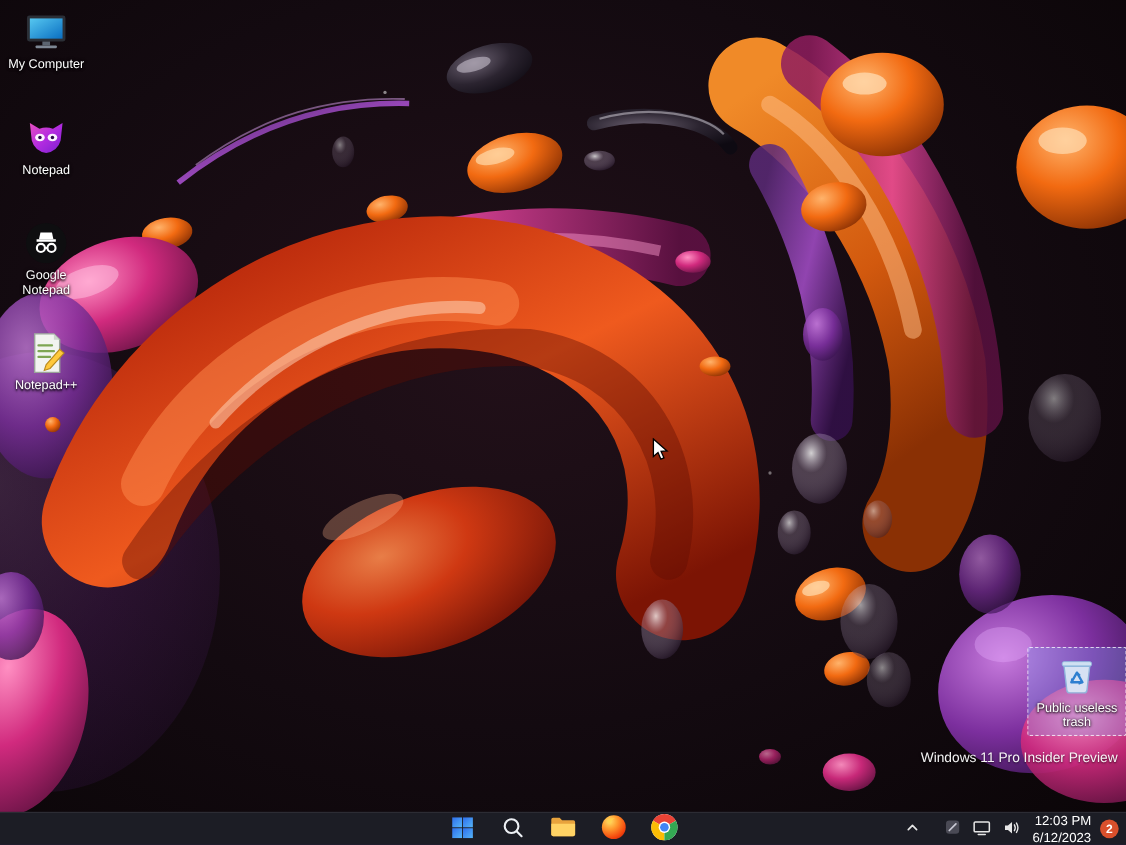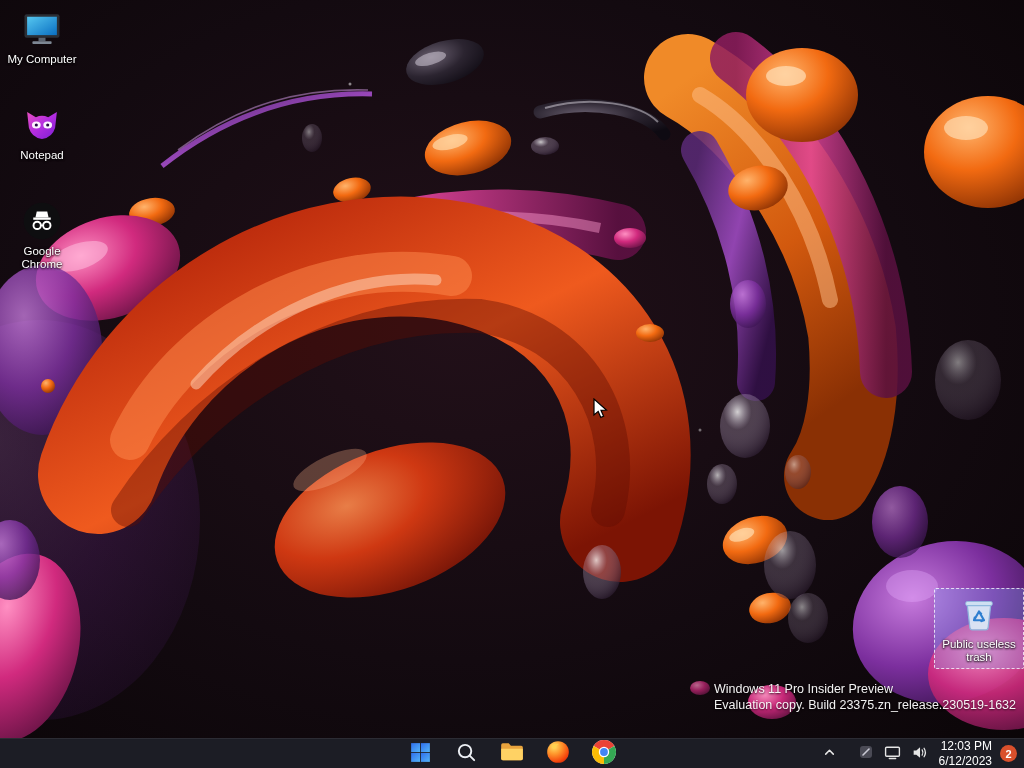--- a/index.html
+++ b/index.html
@@ -229,39 +229,53 @@
     <div class="ico">
       <svg viewBox="0 0 48 48" width="42" height="42">
         <circle cx="24" cy="24" r="21" fill="#0e0e10"></circle>
         <rect x="14" y="20" width="20" height="2.6" fill="#fff"></rect>
         <path d="M18 13 h12 l1.5 7 h-15 z" fill="#fff"></path>
         <circle cx="18.5" cy="29" r="4.2" fill="none" stroke="#fff" stroke-width="2.2"></circle>
         <circle cx="29.5" cy="29" r="4.2" fill="none" stroke="#fff" stroke-width="2.2"></circle>
         <path d="M22.7 29 h2.6" stroke="#fff" stroke-width="2"></path>
       </svg>
     </div>
-    <div class="lbl">Google Chrome</div>
-  </div>
-
+    <div class="lbl">Google Notepad</div>
+  </div>
+
+  <div class="desk-icon" style="left:2px;top:300px">
+    <div class="ico">
+      <svg viewBox="0 0 48 48" width="42" height="42">
+        <path d="M12 4 h20 l6 6 v34 h-26 z" fill="#f2f4f0" stroke="#9aa49a" stroke-width="1.5"></path>
+        <path d="M32 4 l6 6 h-6 z" fill="#cdd6cc"></path>
+        <g stroke="#7ea653" stroke-width="2.4" stroke-linecap="round">
+          <line x1="16" y1="16" x2="30" y2="16"></line>
+            <line x1="16" y1="22" x2="32" y2="22"></line>
+            <line x1="16" y1="28" x2="28" y2="28"></line>
+        </g>
+        <path d="M24 36 L38 20 l4.5 4 L28 40 l-6 2 z" fill="#ffc93c" stroke="#b98a1d" stroke-width="1.2"></path>
+      </svg>
+    </div>
+    <div class="lbl">Notepad++</div>
+  </div>
 
   <div class="desk-icon trash">
     <div class="ico">
       <svg viewBox="0 0 48 48" width="40" height="40">
         <rect x="8" y="9" width="32" height="5" rx="2" fill="#cfe0f2" stroke="#8fb8dd"></rect>
         <path d="M10 14 h28 l-3 26 q-0.3 3 -3 3 h-16 q-2.7 0 -3 -3 z" fill="#dbe9f7" stroke="#8fb8dd" stroke-width="1.5" opacity="0.95"></path>
         <path d="M24 21 l6 10.5 h-12 z" fill="none" stroke="#2f7fd0" stroke-width="2.6" stroke-linejoin="round"></path>
         <path d="M24 21 l3 2.5 M30 31.5 l-3.5 1.5 M18 31.5 l0.5 -3.5" stroke="#2f7fd0" stroke-width="1.8" fill="none" stroke-linecap="round"></path>
       </svg>
     </div>
     <div class="lbl">Public useless trash</div>
   </div>
 
   <div class="watermark">
     <div>Windows 11 Pro Insider Preview</div>
-    <div>Evaluation copy. Build 23375.zn_release.230519-1632</div>
   </div>
 
   <svg class="cursor" width="20" height="22">
     <path d="M2 1 L2 17 L6.2 13.4 L8.8 19.4 L11.6 18.2 L9 12.4 L14.4 12 Z" fill="#fff" stroke="#000" stroke-width="1.2"></path>
   </svg>
 </div>
 
 <div class="taskbar">
   <div class="tb-center">
 

